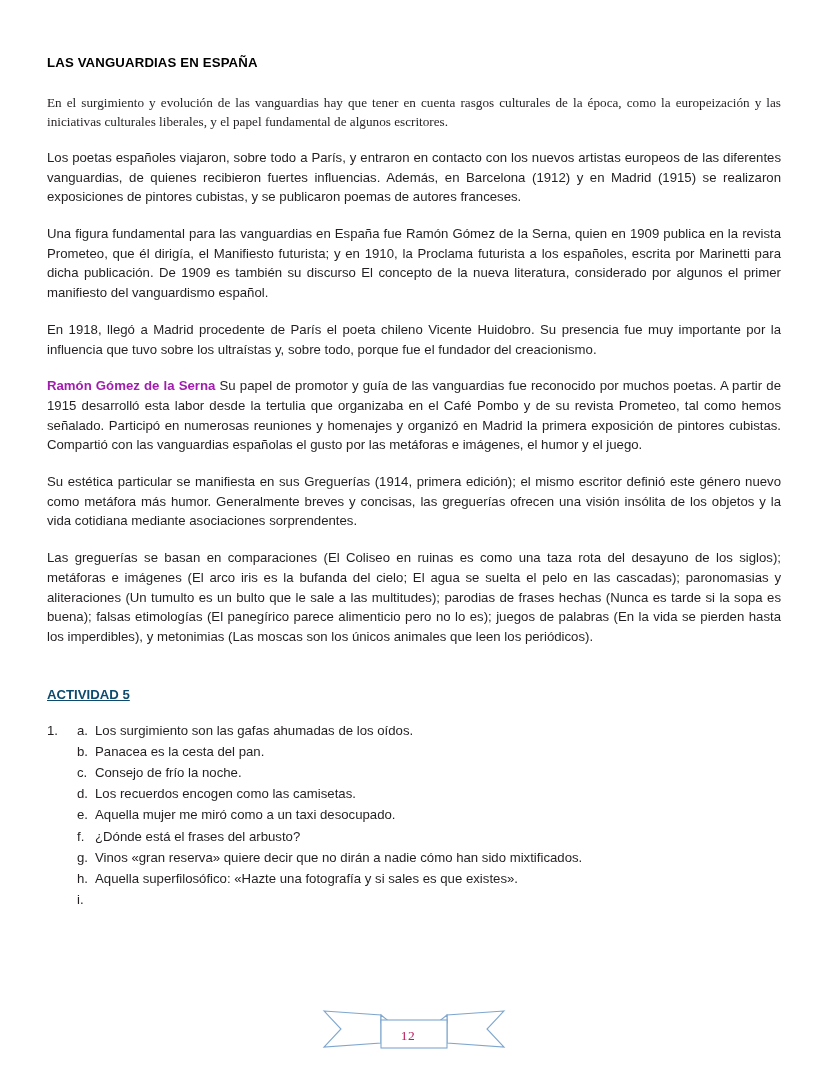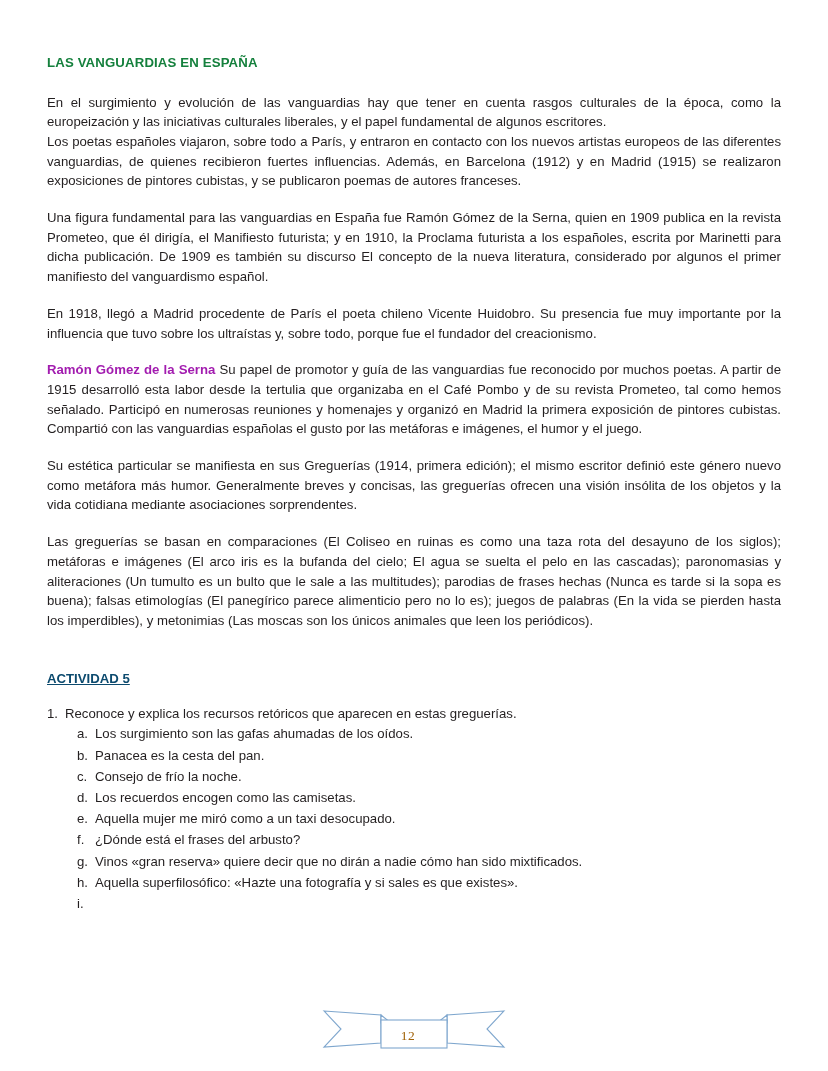--- a/index.html
+++ b/index.html
@@ -26,38 +26,39 @@
   .content {
     position: absolute;
     left: 47px;
     top: 55px;
     width: 734px;
   }
 
   .doc-title {
     font-size: 13.2px;
     font-weight: bold;
-    color: #15803d;
+    color: #000000;
     letter-spacing: 0.15px;
     margin: 0 0 21px 0;
     line-height: 1.25;
   }
 
   p.para {
     font-size: 13.2px;
     line-height: 19.7px;
     text-align: justify;
     margin: 0 0 17px 0;
     color: #231f20;
     -webkit-hyphens: none;
     hyphens: none;
   }
 
   p.para.tight {
-    margin-bottom: 0;
+    margin-bottom: 16px;
+    font-family: Liberation Serif, serif;
   }
 
   .redlead {
     color: #a21caf;
     font-weight: bold;
   }
 
   .activity-heading {
     font-size: 13.2px;
     font-weight: bold;
@@ -129,21 +130,21 @@
   }
   .ribbon-wrap svg { display: block; }
   .page-number {
     position: absolute;
     left: 0;
     right: 12px;
     top: 27px;
     text-align: center;
     font-family: "Liberation Serif", serif;
     font-size: 13.5px;
-    color: #a16207;
+    color: #be185d;
     letter-spacing: 0.5px;
   }
 </style>
 </head>
 <body>
 
 <div class="page">
 
   <div class="content">
 
@@ -159,21 +160,20 @@
     <p class="para">Su estética particular se manifiesta en sus Greguerías (1914, primera edición); el mismo escritor definió este género nuevo como metáfora más humor. Generalmente breves y concisas, las greguerías ofrecen una visión insólita de los objetos y la vida cotidiana mediante asociaciones sorprendentes.</p>
     <p class="para">Las greguerías se basan en comparaciones (El Coliseo en ruinas es como una taza rota del desayuno de los siglos); metáforas e imágenes (El arco iris es la bufanda del cielo; El agua se suelta el pelo en las cascadas); paronomasias y aliteraciones (Un tumulto es un bulto que le sale a las multitudes); parodias de frases hechas (Nunca es tarde si la sopa es buena); falsas etimologías (El panegírico parece alimenticio pero no lo es); juegos de palabras (En la vida se pierden hasta los imperdibles), y metonimias (Las moscas son los únicos animales que leen los periódicos).</p>
 
     <div>
       <h2 class="activity-heading">ACTIVIDAD 5</h2>
     </div>
 
     <ol class="olist">
       <li class="numitem">
         <span class="marker">1.</span>
-        <span>Reconoce y explica los recursos retóricos que aparecen en estas greguerías.</span>
 
         <ol class="sublist">
           <li class="letitem">
             <span class="marker">a.</span>
             <span>Los surgimiento son las gafas ahumadas de los oídos.</span>
           </li>
           <li class="letitem">
             <span class="marker">b.</span>
             <span>Panacea es la cesta del pan.</span>
           </li>

